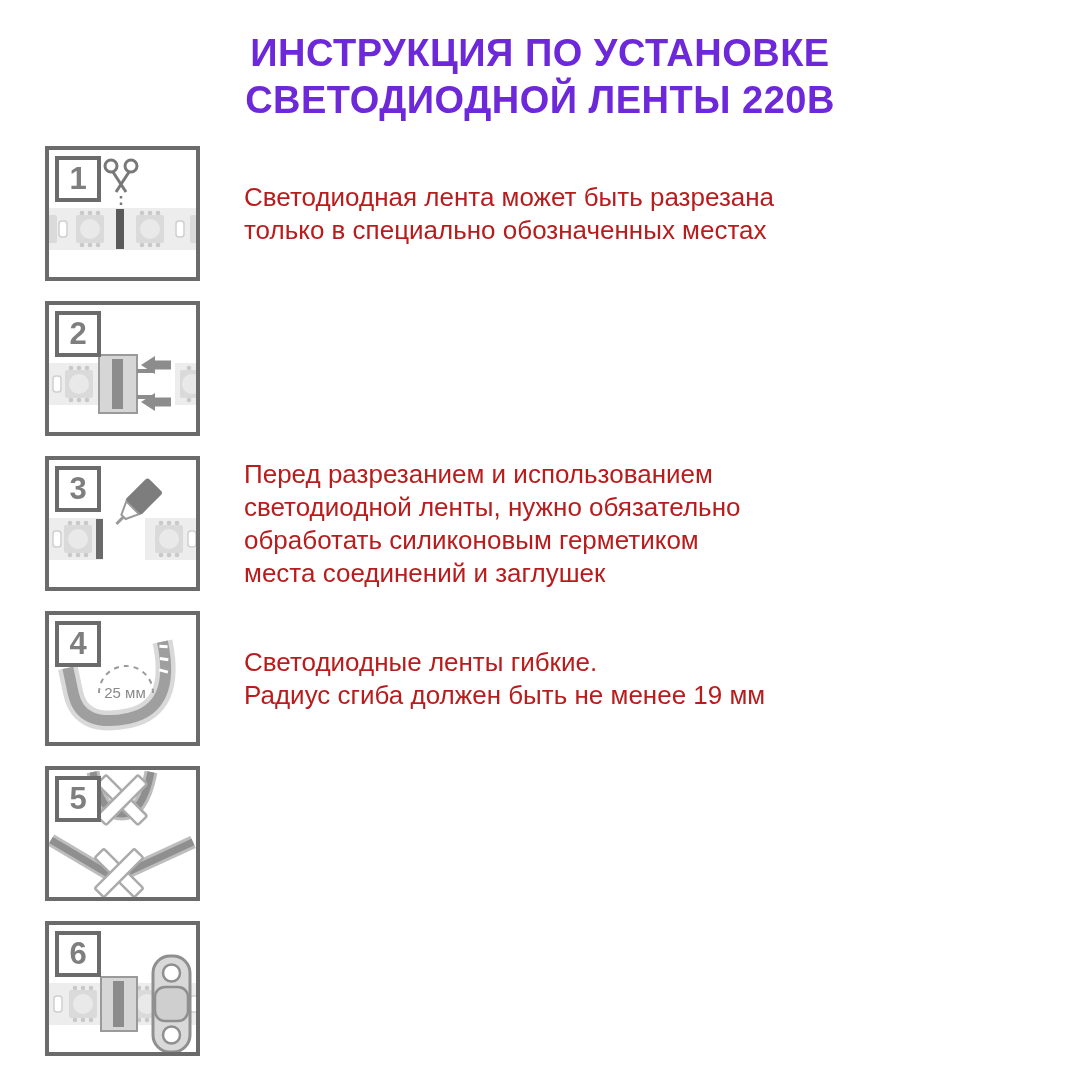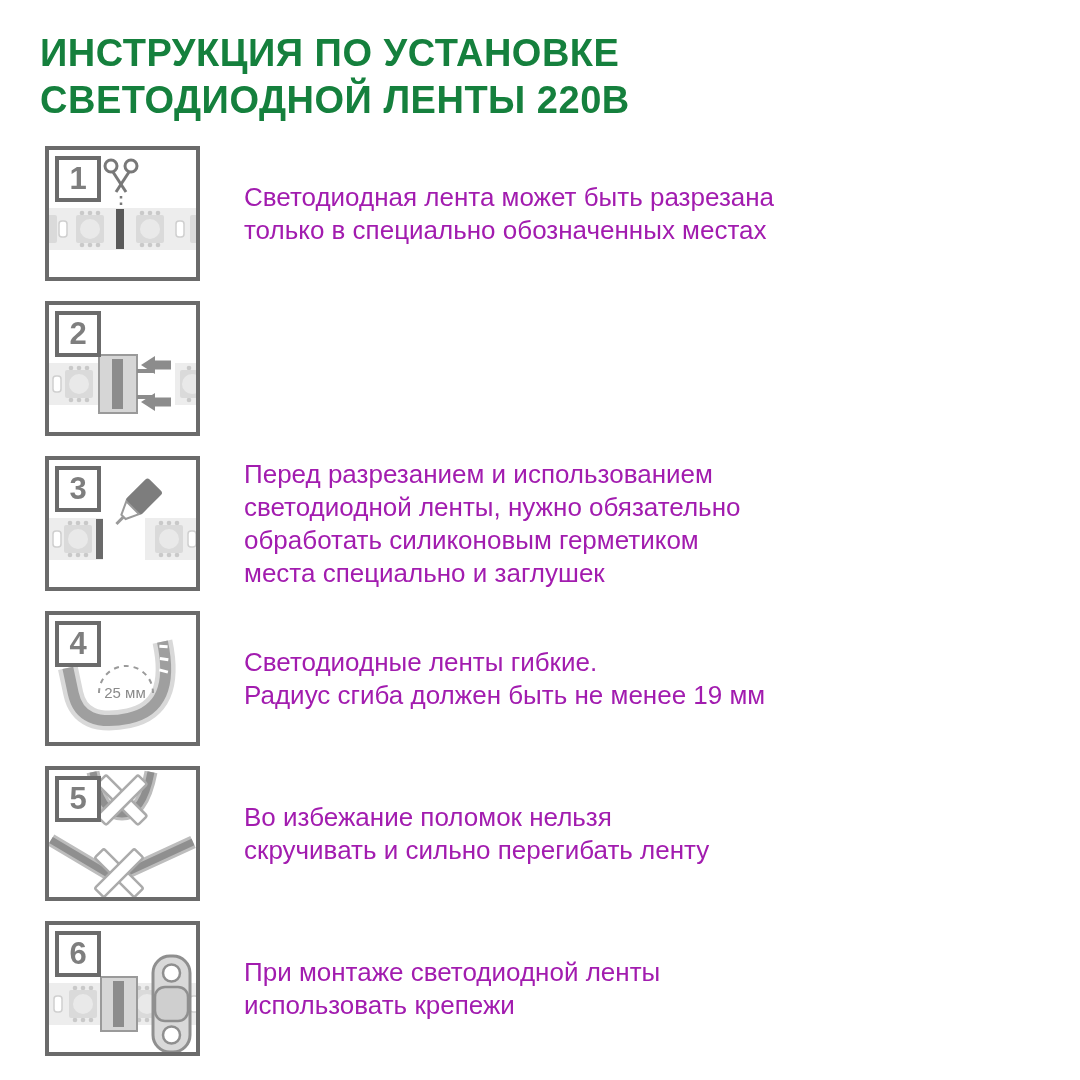--- a/index.html
+++ b/index.html
@@ -2,40 +2,40 @@
 <html><head>
 <meta charset="utf-8">
 <style>
   html,body { margin:0; padding:0; background:#ffffff; }
   .page {
     position:relative; width:1080px; height:1080px; background:#ffffff;
     font-family:"Liberation Sans","DejaVu Sans",sans-serif; overflow:hidden;
   }
   .title {
     padding-top:30px; margin:0 40px 22px 40px;
-    font-weight:700; font-size:38px; line-height:47px;
-    letter-spacing:0.5px; color:#15803d; white-space:pre-line;
+    text-align:center; font-weight:700; font-size:38px; line-height:47px;
+    letter-spacing:0.5px; color:#6d28d9; white-space:pre-line;
   }
   .row {
     display:flex; align-items:center; height:135px;
     margin:0 40px 20px 45px; gap:44px;
   }
   .figure {
     position:relative; width:155px; height:135px; box-sizing:border-box;
     border:4px solid #6b6b6b; background:#ffffff; flex:0 0 auto;
   }
   .figure svg { position:absolute; left:0; top:0; width:147px; height:127px; display:block; }
   .badge {
     position:absolute; top:6px; left:6px; width:46px; height:46px; box-sizing:border-box;
     border:4px solid #6b6b6b; background:#ffffff; z-index:2;
     display:flex; align-items:center; justify-content:center;
     font-size:31px; font-weight:700; color:#7e7e7e;
   }
   .step-text {
-    font-size:26px; line-height:33px; color:#a21caf;
+    font-size:26px; line-height:33px; color:#b91c1c;
     white-space:pre-line; max-width:690px;
   }
   .dim-label { font-family:"Liberation Sans","DejaVu Sans",sans-serif; font-size:15px; fill:#8a8a8a; }
 </style>
 </head>
 <body>
 
 <div class="page">
 
   <h1 class="title">ИНСТРУКЦИЯ ПО УСТАНОВКЕ
@@ -164,21 +164,21 @@
             <circle cx="128" cy="95" r="2.3" fill="#c9c9c9"></circle>
           <rect x="106" y="65" width="28" height="28" rx="2" fill="#dadada"></rect>
           <circle cx="120" cy="79" r="10" fill="#e9e9e9"></circle>
           <rect x="139" y="71" width="8" height="16" rx="3" fill="#ffffff" stroke="#cfcfcf" stroke-width="1.5"></rect>
         </g>
       </svg>
     </div>
     <div class="step-text">Перед разрезанием и использованием
 светодиодной ленты, нужно обязательно
 обработать силиконовым герметиком
-места специально и заглушек</div>
+места соединений и заглушек</div>
   </div>
 
   <div class="row">
     <div class="figure">
       <div class="badge">4</div>
       <svg viewBox="0 0 147 127">
         <g transform="rotate(-12 73 72)" fill="none">
           <path d="M 24,42 L 24,68 Q 24,104 73,104 Q 122,104 122,36" stroke="#d9d9d9" stroke-width="20"></path>
           <path d="M 24,42 L 24,68 Q 24,104 73,104 Q 122,104 122,36" stroke="#9f9f9f" stroke-width="11"></path>
           <path d="M 118,40 L 126,42 M 116,52 L 124,55 M 113,63 L 121,67" stroke="#ffffff" stroke-width="3"></path>
@@ -208,22 +208,20 @@
         <g fill="none">
           <path d="M 2,70 L 66,108 L 144,72" stroke="#bdbdbd" stroke-width="13"></path>
           <path d="M 2,70 L 66,108 L 144,72" stroke="#8f8f8f" stroke-width="7"></path>
         </g>
         <g>
           <rect x="42" y="96.5" width="56" height="13" rx="2" fill="#ffffff" stroke="#ababab" stroke-width="2.5" transform="rotate(45 70 103)"></rect>
           <rect x="42" y="96.5" width="56" height="13" rx="2" fill="#ffffff" stroke="#ababab" stroke-width="2.5" transform="rotate(-45 70 103)"></rect>
         </g>
       </svg>
     </div>
-    <div class="step-text">Во избежание поломок нельзя
-скручивать и сильно перегибать ленту</div>
   </div>
 
   <div class="row">
     <div class="figure">
       <div class="badge">6</div>
       <svg viewBox="0 0 147 127">
         <g>
           <rect x="0" y="58" width="147" height="42" fill="#ededed"></rect>
           <rect x="5" y="71" width="8" height="16" rx="3" fill="#ffffff" stroke="#cfcfcf" stroke-width="1.5"></rect>
           <circle cx="26" cy="63" r="2.3" fill="#c9c9c9"></circle>
@@ -248,17 +246,15 @@
           <rect x="64" y="56" width="11" height="46" fill="#8c8c8c"></rect>
         </g>
         <g>
           <rect x="104" y="31" width="37" height="96" rx="17" fill="#d9d9d9" stroke="#8f8f8f" stroke-width="3"></rect>
           <circle cx="122.5" cy="48" r="8.5" fill="#ffffff" stroke="#8f8f8f" stroke-width="2.5"></circle>
           <circle cx="122.5" cy="110" r="8.5" fill="#ffffff" stroke="#8f8f8f" stroke-width="2.5"></circle>
           <rect x="106" y="62" width="33" height="34" rx="10" fill="#cfcfcf" stroke="#8f8f8f" stroke-width="2.5"></rect>
         </g>
       </svg>
     </div>
-    <div class="step-text">При монтаже светодиодной ленты
-использовать крепежи</div>
   </div>
 
 </div>
 
 </body></html>

